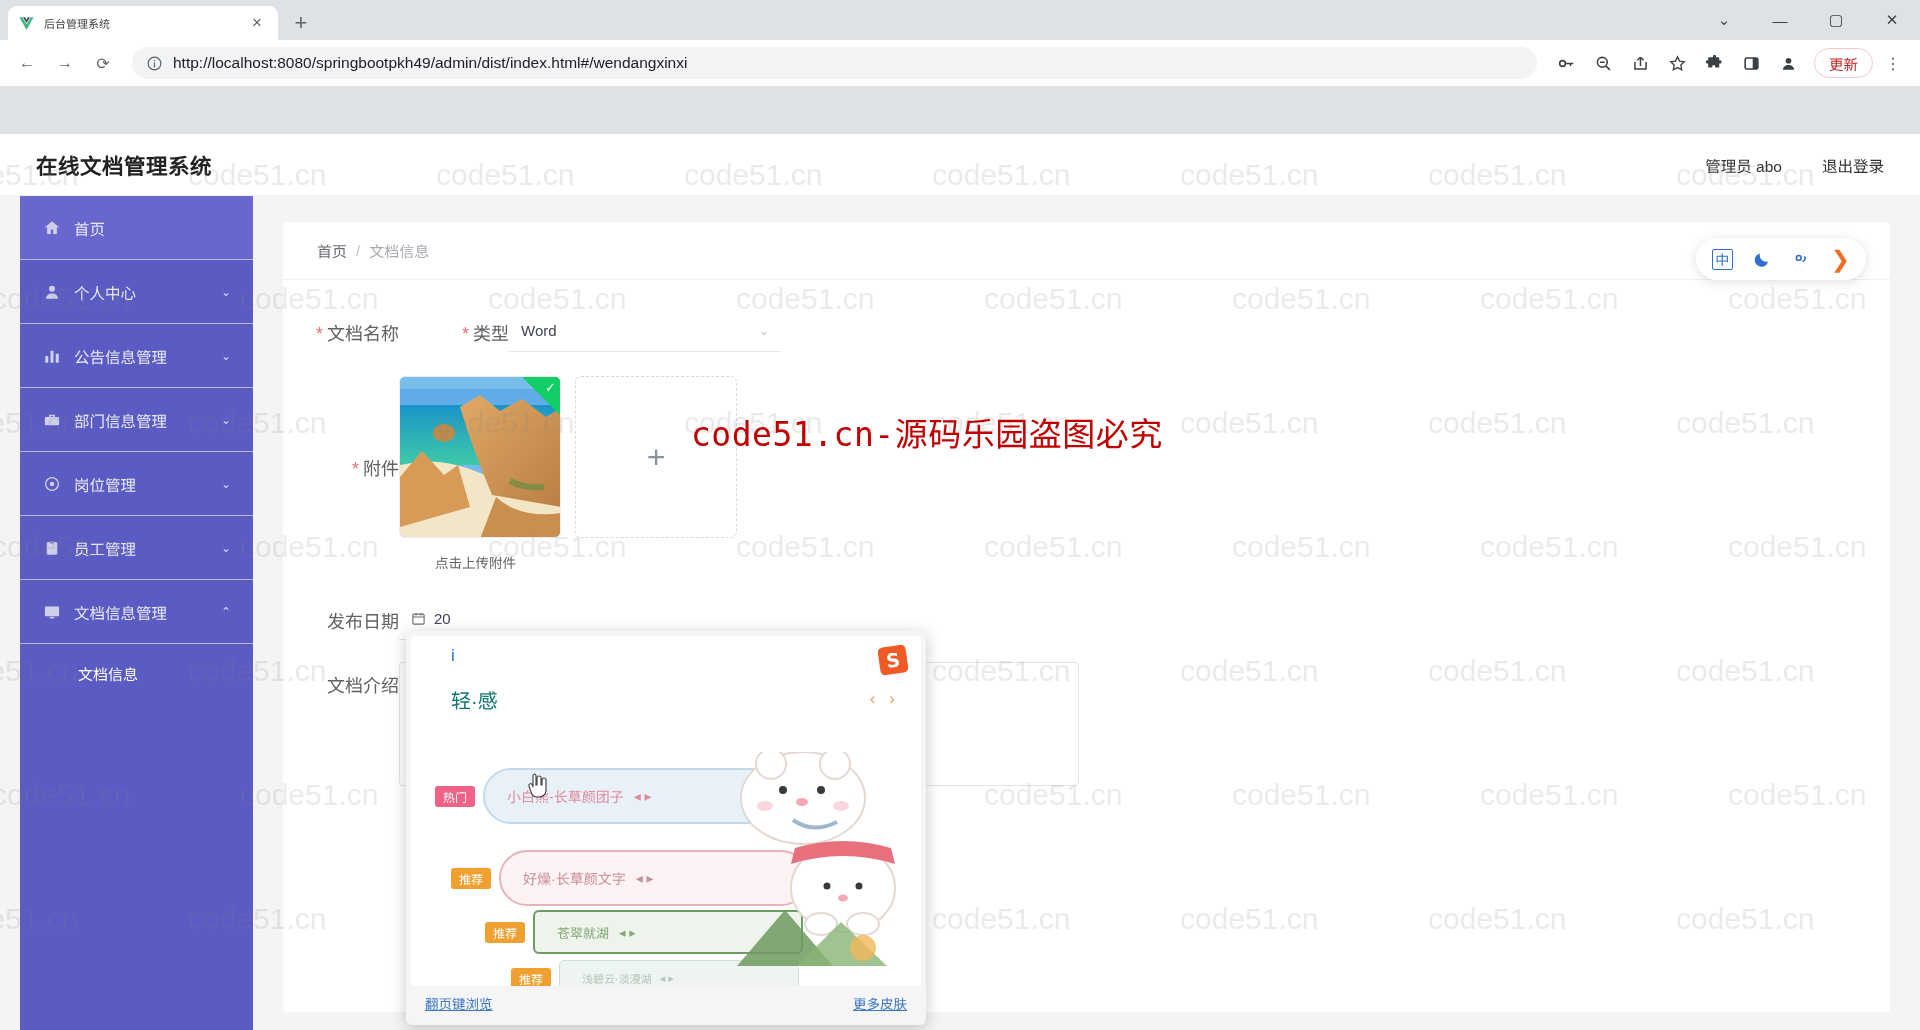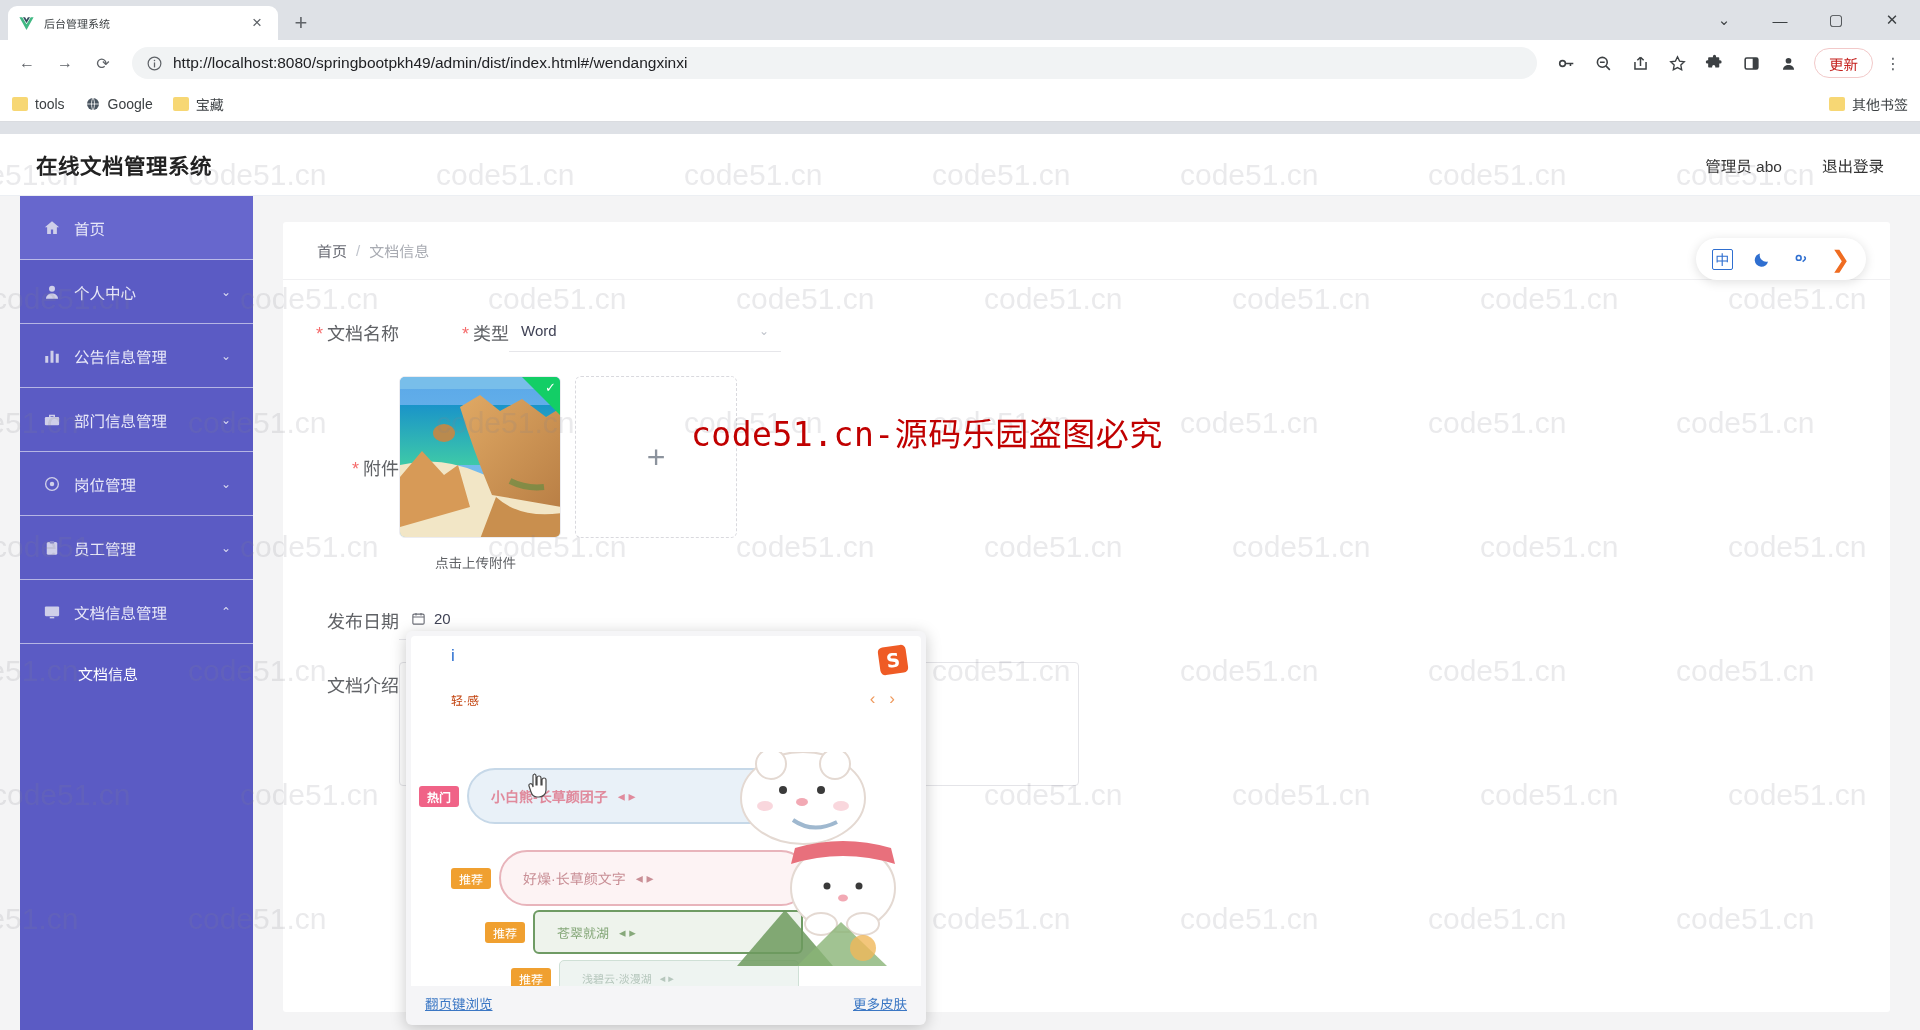--- a/index.html
+++ b/index.html
@@ -155,21 +155,21 @@
   
   .ime {
     position: absolute; left: 406px; top: 631px; width: 520px; height: 394px;
     background: #f5f5f7; border-radius: 6px; box-shadow: 0 3px 16px rgba(0,0,0,.22);
     z-index: 20; padding: 5px; display: flex; flex-direction: column;
   }
   .ime-top { background: #fff; border-radius: 4px 4px 0 0; padding: 10px 16px 0 16px;
     position: relative; height: 116px; }
   .ime-input { font-size: 17px; color: #2b6fd0; height: 30px; padding-left: 24px; }
   .ime-cands { display: flex; align-items: center; padding-left: 24px; height: 46px; }
-  .ime-cand { color: #c2410c; font-size: 12px; }
+  .ime-cand { color: #0f766e; font-size: 20px; }
   .ime-nav { margin-left: auto; display: flex; gap: 14px; color: #ef9a5e; font-size: 17px; padding-right: 10px; }
   .sogou-logo {
     position: absolute; right: 14px; top: 10px; width: 28px; height: 28px;
     background: #ef5b25; border-radius: 5px; transform: rotate(-8deg);
     display: flex; align-items: center; justify-content: center;
     color: #fff; font-size: 19px; font-weight: bold; font-family: "DejaVu Sans", sans-serif;
   }
   .skins { flex: 1; background: #fff; position: relative; overflow: hidden; }
   .skin-row { position: absolute; display: flex; align-items: center; gap: 8px; }
   .badge { font-size: 12px; color: #fff; padding: 2px 8px; border-radius: 3px; }
@@ -257,41 +257,20 @@
         <svg width="19" height="19" viewBox="0 0 24 24">
             <circle cx="12" cy="8.5" r="3.6" fill="#3c4043"></circle>
             <path d="M5 20c0-4 3.2-6.2 7-6.2s7 2.2 7 6.2z" fill="#3c4043"></path>
           </svg>
       </div>
       <div class="update-btn">更新</div>
       <div class="tbtn">⋮</div>
     </div>
   </div>
 
-  <div class="bookmarks">
-    <div class="bm">
-      <span class="bm-folder"></span>
-      <span>tools</span>
-    </div>
-    <div class="bm">
-      <svg width="16" height="16" viewBox="0 0 24 24">
-        <circle cx="12" cy="12" r="9" fill="#4a5560"></circle>
-          <path d="M3 12h18M12 3c3 3.5 3 14 0 18M12 3c-3 3.5-3 14 0 18" stroke="#fff" stroke-width="1.2" fill="none"></path>
-      </svg>
-      <span>Google</span>
-    </div>
-    <div class="bm">
-      <span class="bm-folder"></span>
-      <span>宝藏</span>
-    </div>
-    <div class="bm bm-right">
-      <span class="bm-folder"></span>
-      <span>其他书签</span>
-    </div>
-  </div>
 
   <div class="app">
 
     <div class="wm" id="wmgrid">
         <span style="left: -60px; top: 24px;">code51.cn</span>
         <span style="left: 188px; top: 24px;">code51.cn</span>
         <span style="left: 436px; top: 24px;">code51.cn</span>
         <span style="left: 684px; top: 24px;">code51.cn</span>
         <span style="left: 932px; top: 24px;">code51.cn</span>
         <span style="left: 1180px; top: 24px;">code51.cn</span>
@@ -559,21 +538,21 @@
         <span class="ime-cand">轻·感</span>
         <span class="ime-nav">
           <span>‹</span>
           <span>›</span>
         </span>
       </div>
     </div>
 
     <div class="skins">
 
-      <div class="skin-row" style="left:8px; top:16px;font-weight:bold;">
+      <div class="skin-row" style="left:24px; top:16px;">
         <span class="badge hot">热门</span>
         <span class="pill" style="width:330px;background:#e9f1f8;border:2px solid #c6d8e8;color:#e08a9c;">
           <span>小白熊-长草颜团子</span>
           <span style="margin-left:10px;color:#e08a9c;">◂ ▸</span>
         </span>
       </div>
 
       <div class="skin-row" style="left:40px; top:98px;">
         <span class="badge rec">推荐</span>
         <span class="pill" style="width:310px;background:#fdf3f4;border:2px solid #e8b4bb;color:#c98f96;">

